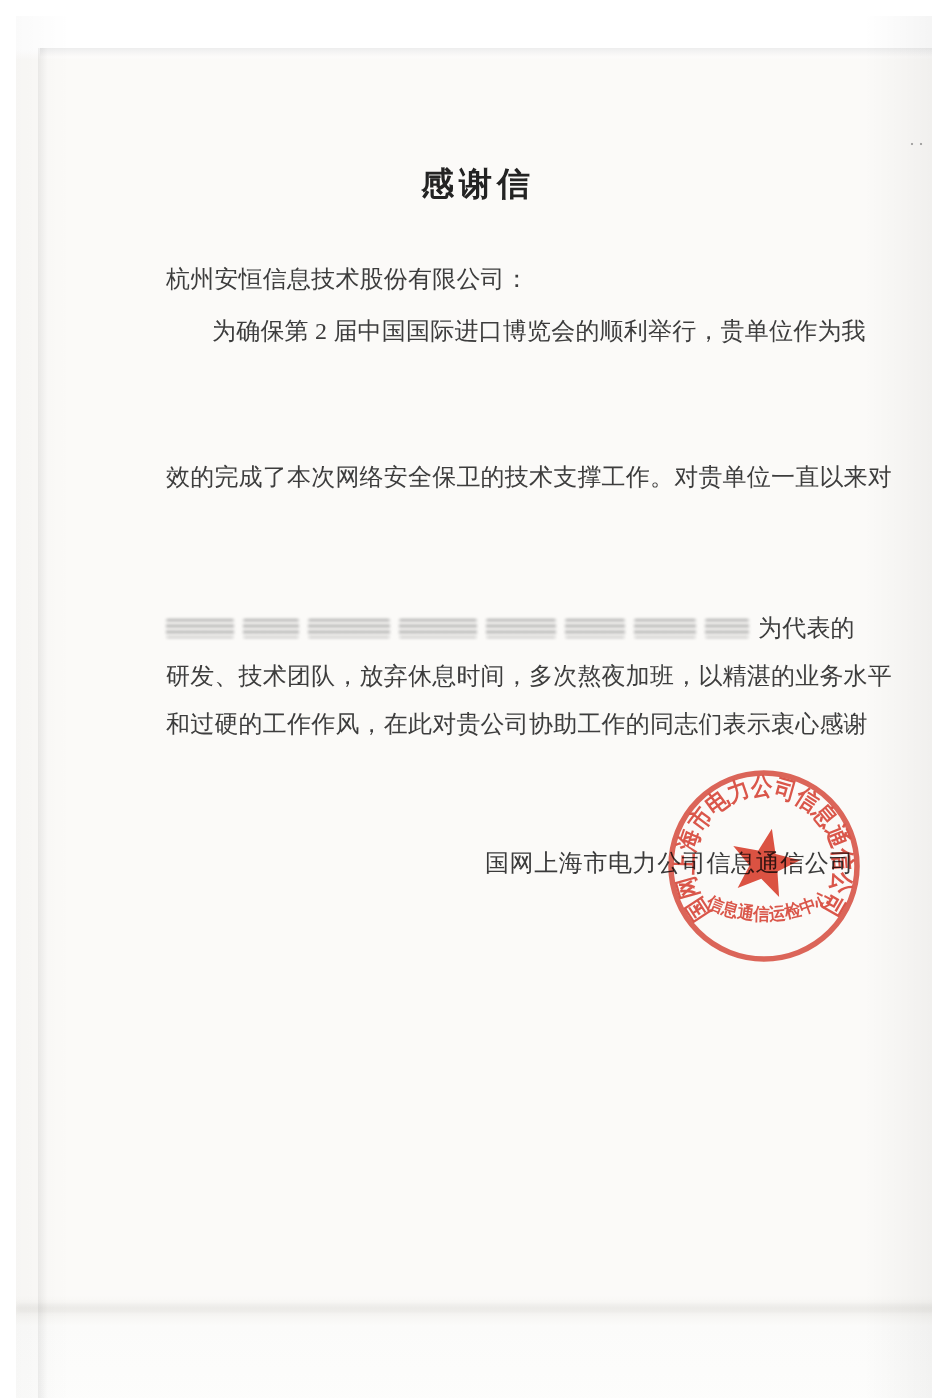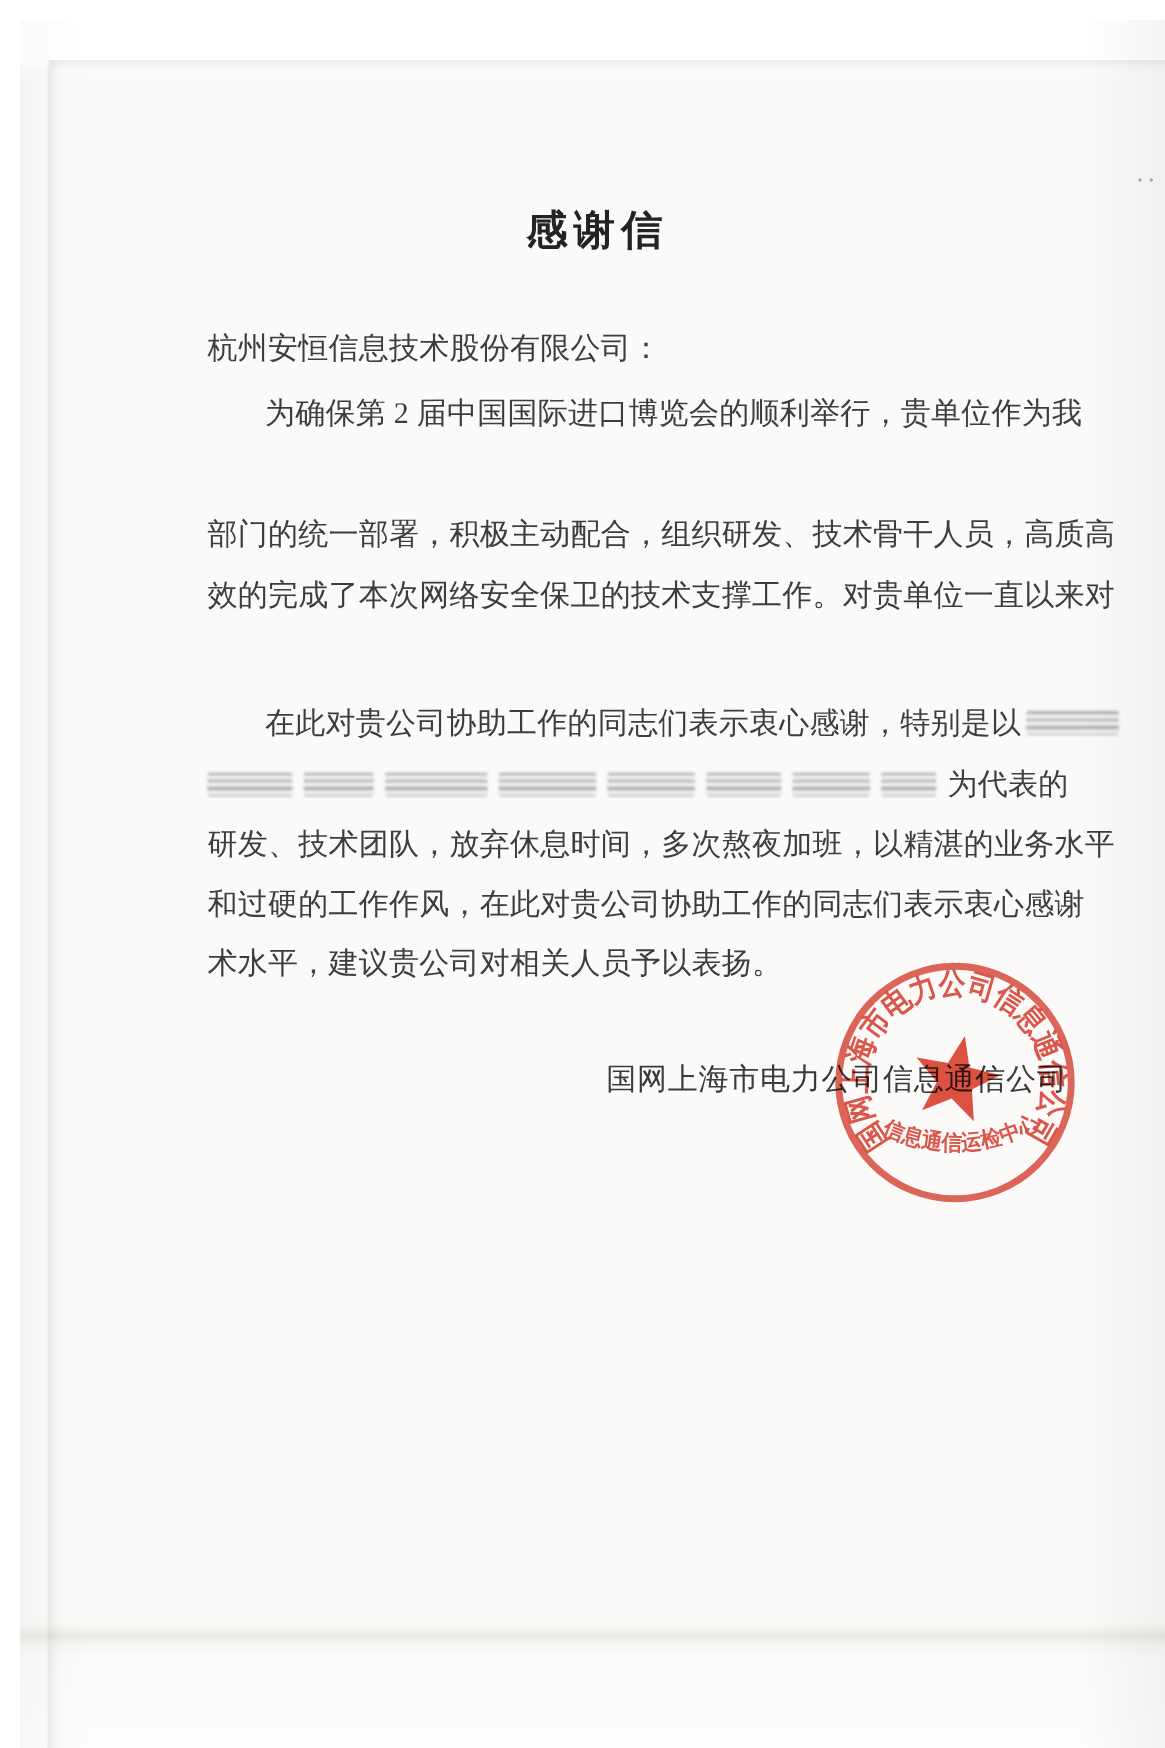--- a/index.html
+++ b/index.html
@@ -72,34 +72,29 @@
   <div class="edge edge-top"></div>
   <div class="edge edge-left"></div>
   <div class="edge edge-bottom"></div>
   <div class="speck"></div>
 
   <h1 class="title">感谢信</h1>
 
   <div class="line" style="top:248px">杭州安恒信息技术股份有限公司：</div>
 
   <div class="line indent" style="top:300px">为确保第 2 届中国国际进口博览会的顺利举行，贵单位作为我</div>
-  <div class="line" style="top:397px">部门的统一部署，积极主动配合，组织研发、技术骨干人员，高质高</div>
   <div class="line" style="top:446px">效的完成了本次网络安全保卫的技术支撑工作。对贵单位一直以来对</div>
 
-  <div class="line indent" style="top:548px">
-    <span>在此对贵公司协助工作的同志们表示衷心感谢，特别是以</span><span class="redact" style="width:74px; margin-left:4px;"></span>
-  </div>
 
   <div class="line" style="top:597px">
     <span class="redact" style="width:68px"></span><span class="redact" style="width:56px"></span><span class="redact" style="width:82px"></span><span class="redact" style="width:78px"></span><span class="redact" style="width:70px"></span><span class="redact" style="width:60px"></span><span class="redact" style="width:62px"></span><span class="redact" style="width:44px"></span><span>为代表的</span>
   </div>
 
   <div class="line" style="top:645px">研发、技术团队，放弃休息时间，多次熬夜加班，以精湛的业务水平</div>
   <div class="line" style="top:693px">和过硬的工作作风，在此对贵公司协助工作的同志们表示衷心感谢</div>
-  <div class="line" style="top:740px">术水平，建议贵公司对相关人员予以表扬。</div>
 
   <div class="signature">国网上海市电力公司信息通信公司</div>
 
   <div class="stamp">
     <svg viewBox="0 0 200 200" xmlns="http://www.w3.org/2000/svg" xmlns:xlink="http://www.w3.org/1999/xlink">
       <circle cx="100" cy="100" r="93" fill="none" stroke-width="5.5" stroke="#dd5a4d"></circle>
       <path id="sealArc" d="M 49.8,150.2 A 71,71 0 1,1 150.2,150.2" fill="none"></path>
       <text class="ring-text" fill="#db4a3d">
         <textPath href="#sealArc" xlink:href="#sealArc" startOffset="4" textLength="322" lengthAdjust="spacingAndGlyphs">国网上海市电力公司信息通信公司</textPath>
       </text>

